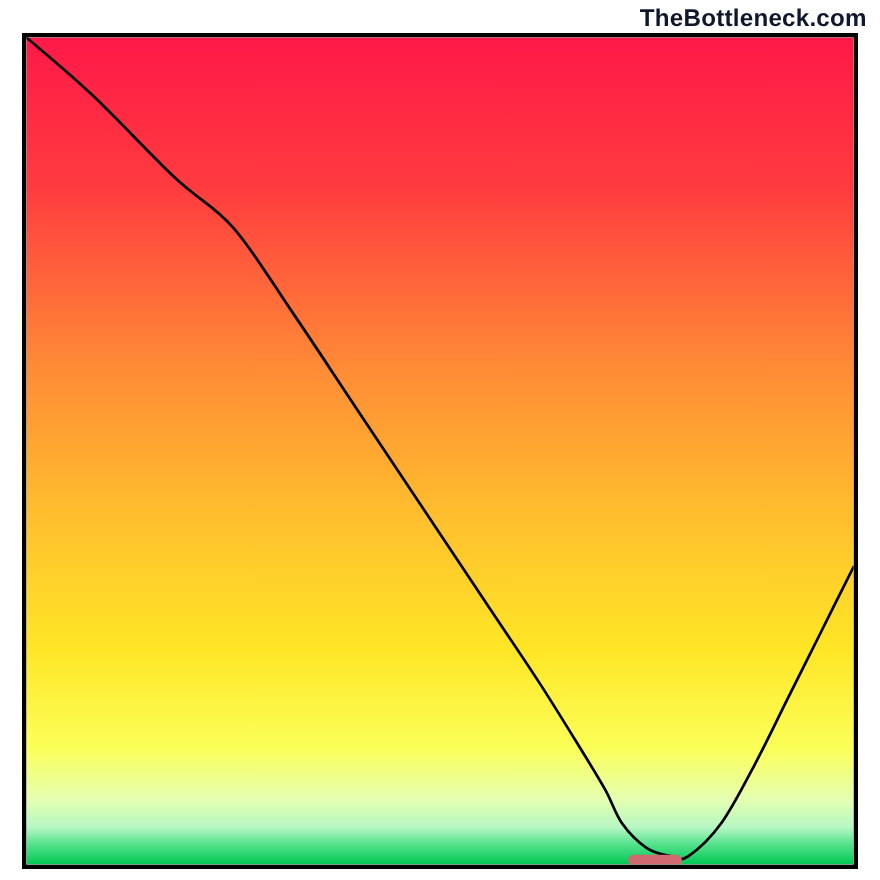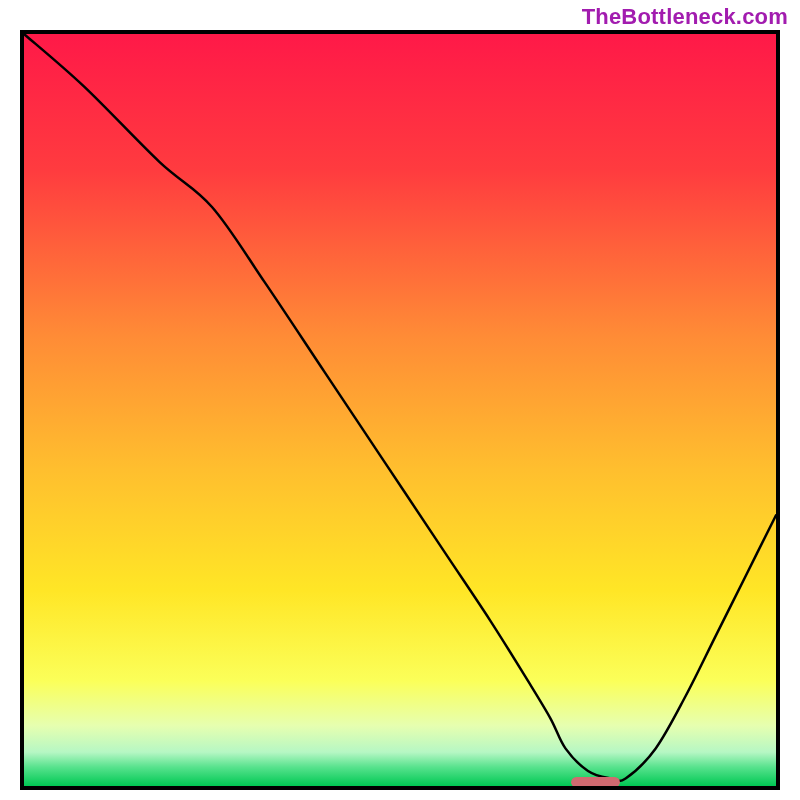--- a/index.html
+++ b/index.html
@@ -15,21 +15,21 @@
     position: relative;
     width: 800px;
     height: 800px;
   }
   .watermark {
     position: absolute;
     top: 4px;
     right: 12px;
     font-size: 22px;
     font-weight: 600;
-    color: #a21caf;
+    color: #0f172a;
     letter-spacing: 0.2px;
   }
   .chart-frame {
     position: absolute;
     left: 20px;
     top: 30px;
     width: 760px;
     height: 760px;
     box-sizing: border-box;
     border: 4px solid #000;

